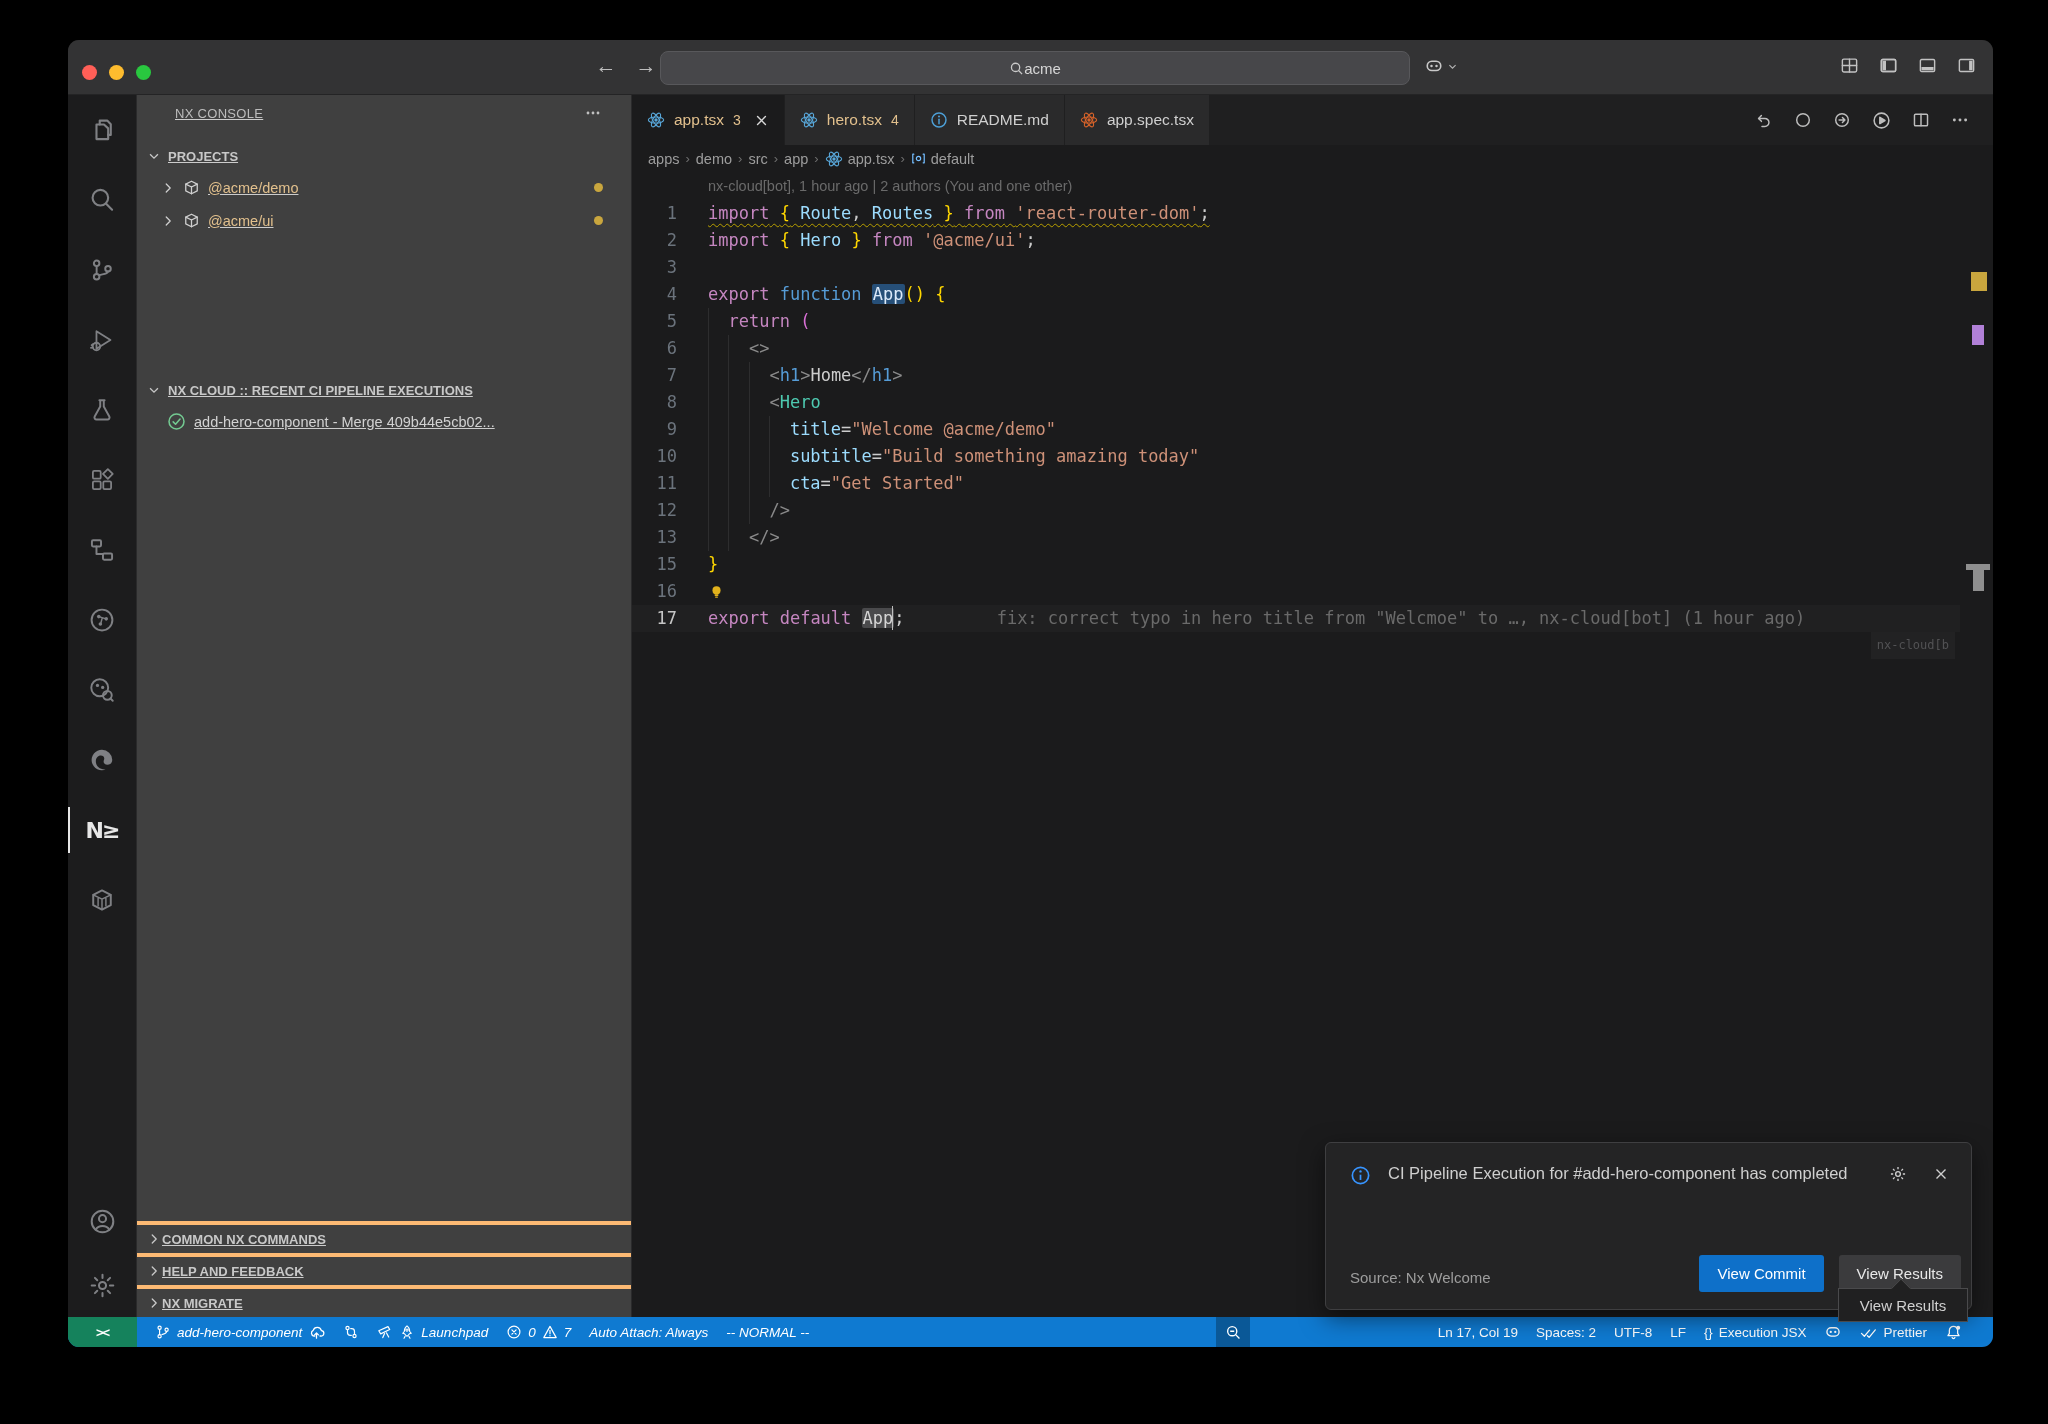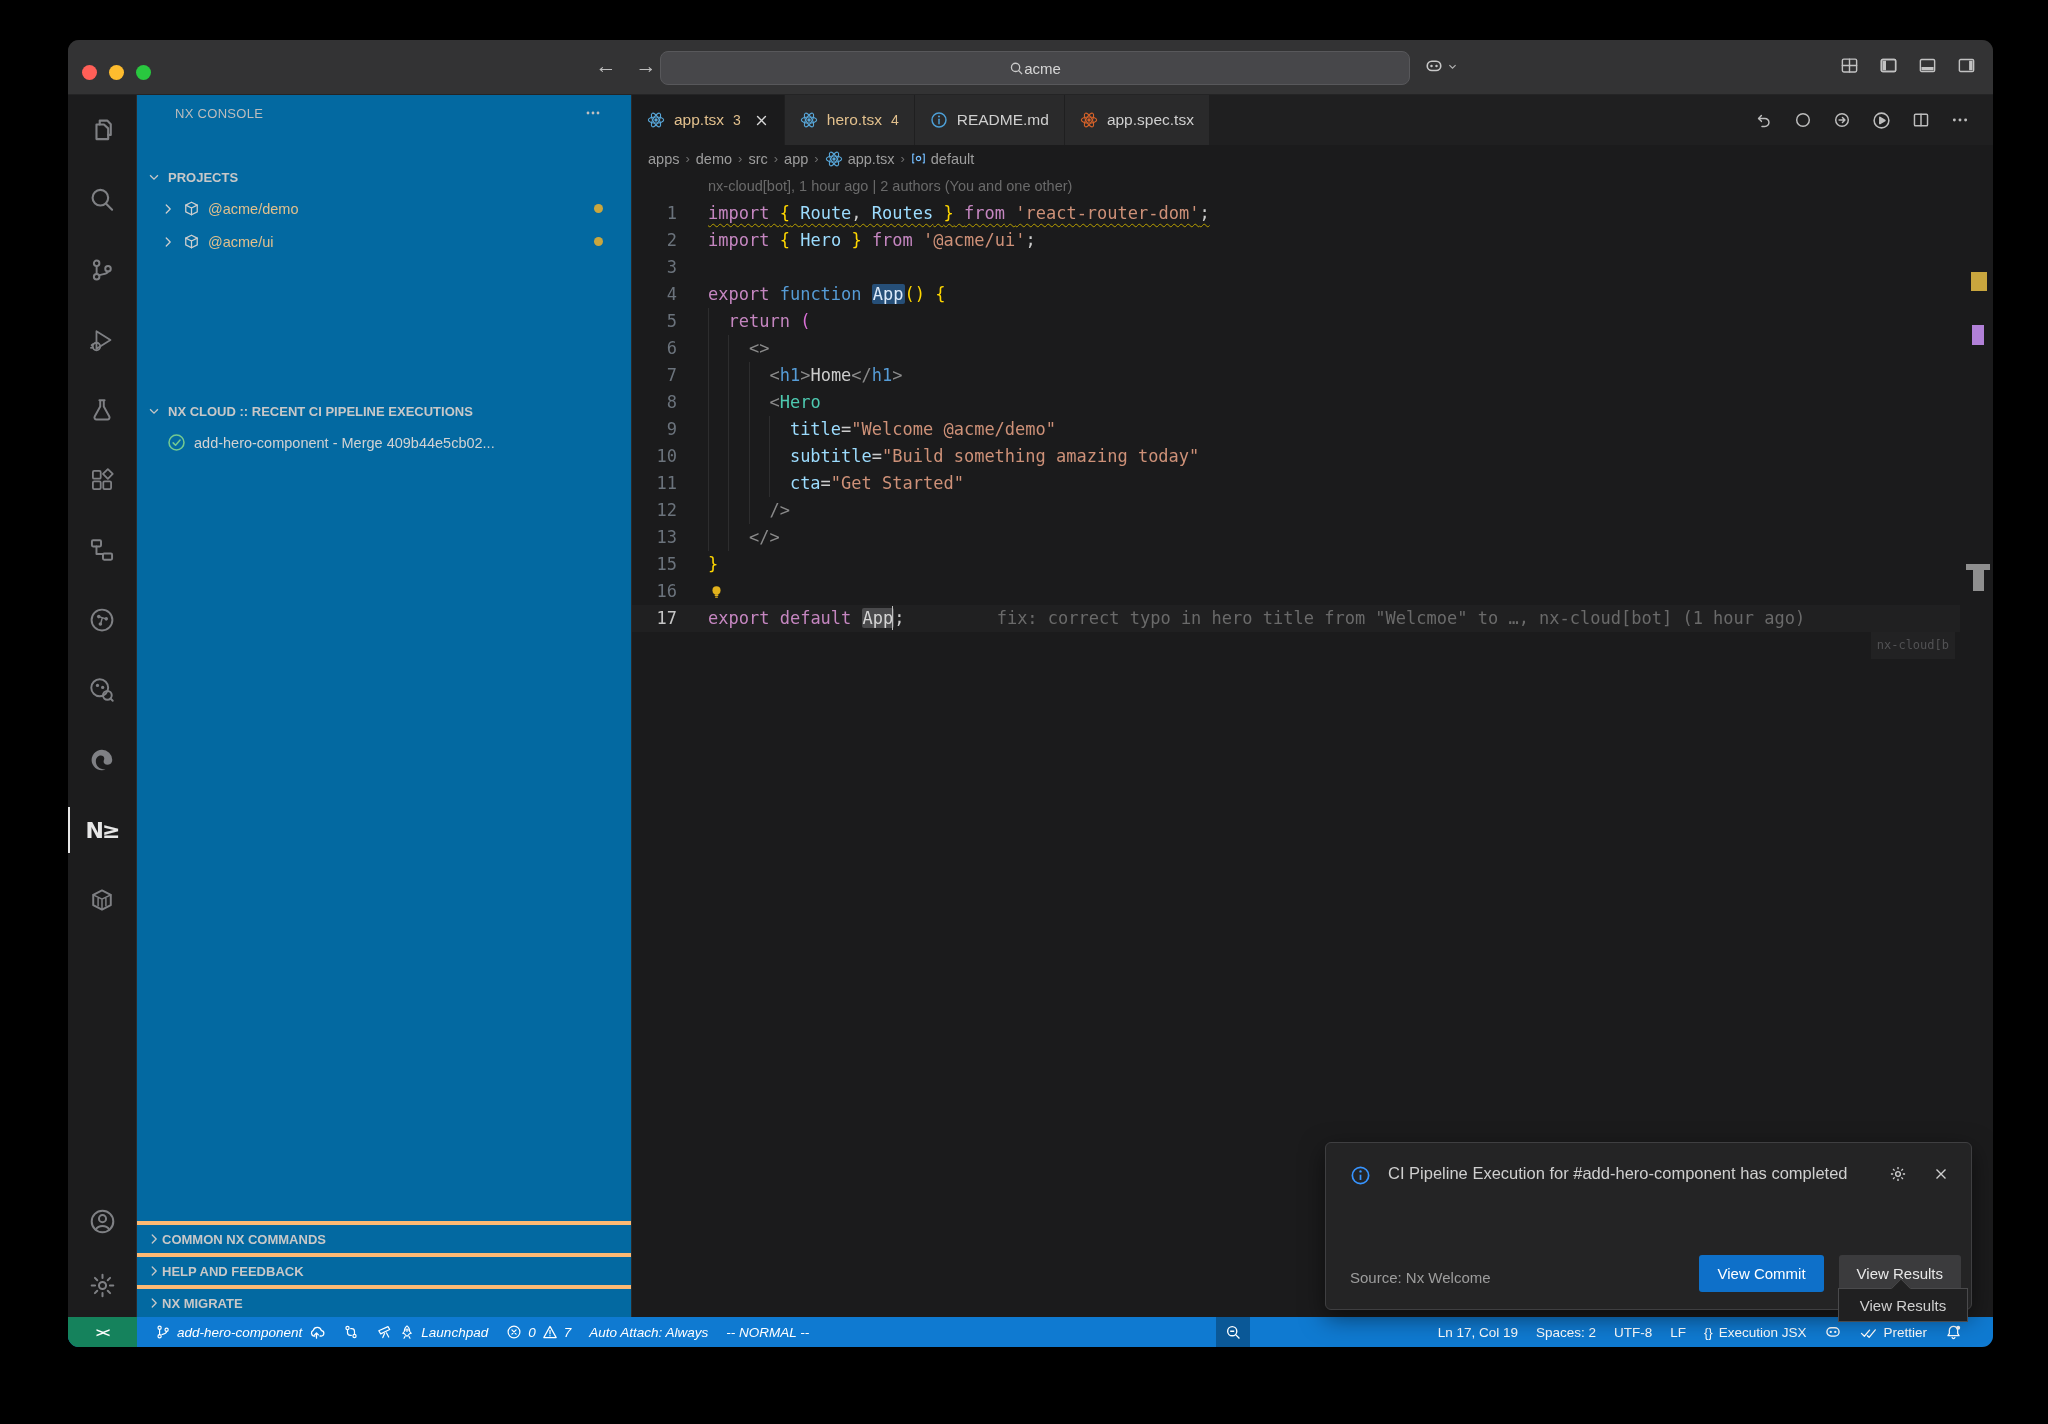--- a/index.html
+++ b/index.html
@@ -34,22 +34,22 @@
   .ab-item { height:70px; display:flex; align-items:center; justify-content:center;
              color:#7f8084; position:relative; }
   .ab-item.active { color:#e7e7e7; }
   .ab-item.active::before { content:""; position:absolute; left:0; top:12px; bottom:12px;
              width:2px; background:#e7e7e7; }
   .ab-bottom { margin-top:auto; }
   .ab-bottom .ab-item { height:64px; }
   .nx-logo { font-weight:800; font-size:22px; letter-spacing:-2px; font-family:"DejaVu Sans", sans-serif; }
 
   
-  .sidebar { width:495px; background:#0369a1; border-right:1px solid #2a2a2b;
-             display:flex; flex-direction:column; color:#cccccc; }
+  .sidebar { width:495px; background:#404040; border-right:1px solid #2a2a2b;
+             display:flex; flex-direction:column; color:#cccccc;text-decoration:underline; }
   .sb-header { height:36px; display:flex; align-items:center; padding:0 30px 0 38px; }
   .sb-title { font-size:13px; color:#bcbcbc; letter-spacing:.3px; }
   .sb-ellipsis { margin-left:auto; color:#c0c0c0; }
   .tree-section-header { height:30px; display:flex; align-items:center; gap:7px; padding-left:10px;
              font-size:13px; font-weight:700; color:#c8c8c8; }
   .tree-row { height:33px; display:flex; align-items:center; gap:8px; padding-left:24px;
               font-size:14.5px; position:relative; }
   .tree-row .lbl-mod { color:#E2C08D; }
   .tree-row .dot { position:absolute; right:28px; width:9px; height:9px; border-radius:50%;
                    background:#C9A63E; }
@@ -332,21 +332,21 @@
         <span class="sb-title">NX CONSOLE</span>
         <span class="sb-ellipsis icn">
           <svg width="16" height="16" viewBox="0 0 16 16" fill="#c0c0c0">
             <circle cx="3" cy="8" r="1.4"></circle>
               <circle cx="8" cy="8" r="1.4"></circle>
               <circle cx="13" cy="8" r="1.4"></circle>
             </svg>
         </span>
       </div>
 
-      <div class="tree-section-header" style="margin-top:31px">
+      <div class="tree-section-header" style="margin-top:10px">
         <span class="icn chev">
           <svg width="14" height="14" viewBox="0 0 16 16" fill="none" stroke="#c6c6c6" stroke-width="1.5">
             <path d="M3.5 6l4.5 4.5L12.5 6"></path>
             </svg>
           </span>
         <span>PROJECTS</span>
       </div>
       <div id="projects-items">
           <div class="tree-row">
             <span class="icn">

